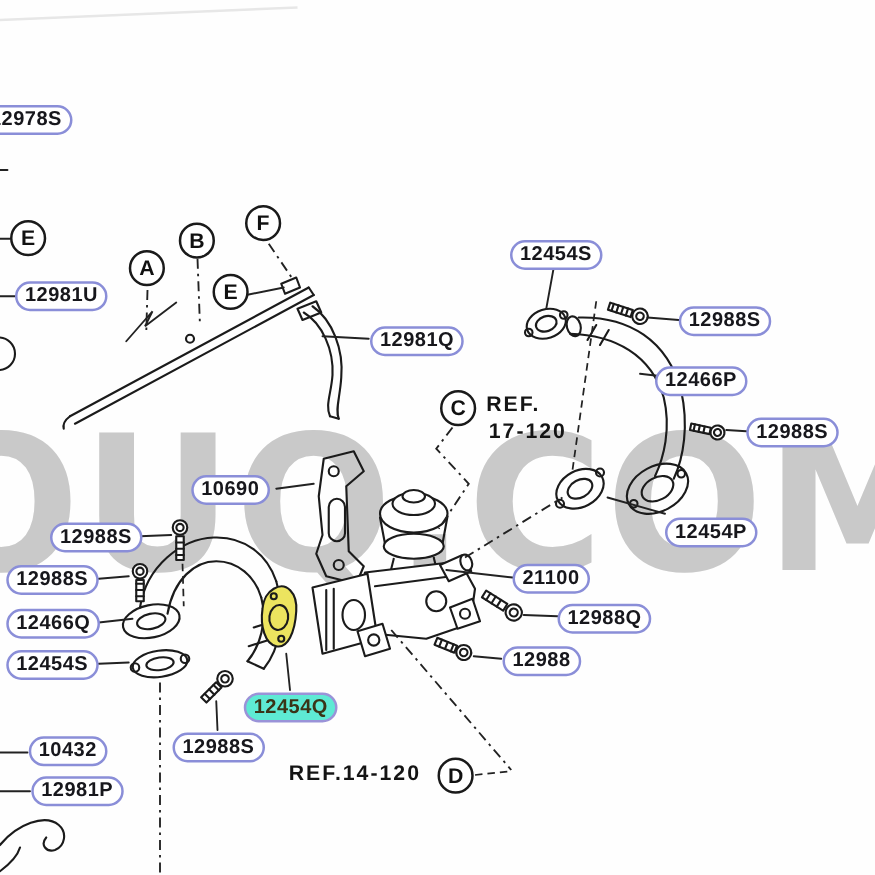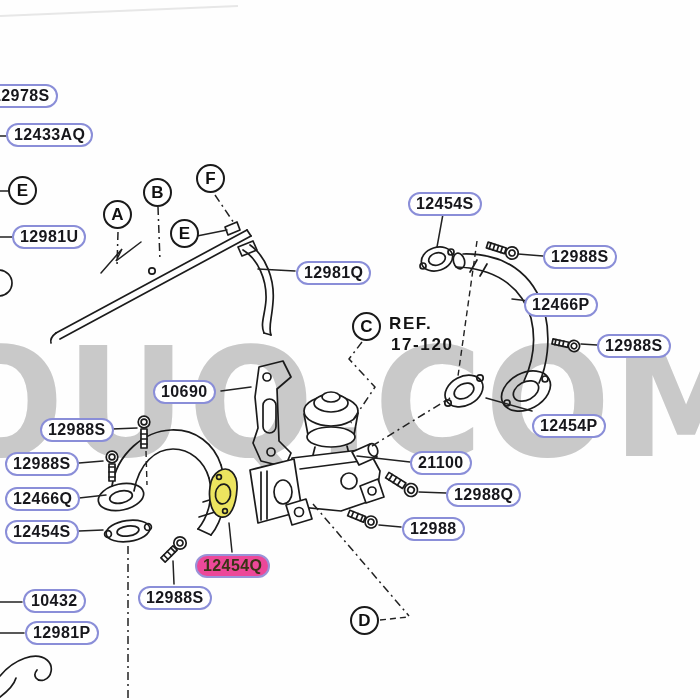--- a/index.html
+++ b/index.html
@@ -5,21 +5,21 @@
   html,body{margin:0;padding:0;background:#fff;}
   #stage{position:relative;width:700px;height:700px;background:#fefefe;overflow:hidden;
          font-family:"Liberation Sans",sans-serif;}
   #wm{position:absolute;left:-62px;top:330px;width:900px;
       font-family:"DejaVu Sans",sans-serif;font-weight:bold;font-size:148px;line-height:148px;
       color:#c9c9c9;letter-spacing:2px;transform:scaleY(1.02);white-space:nowrap;z-index:1;}
   svg.diagram{position:absolute;left:0;top:0;z-index:2;}
   .pill{position:absolute;z-index:3;height:20px;line-height:20px;padding:0 6px;min-width:44px;
         text-align:center;background:#fff;border:2px solid #8a8ed8;border-radius:13px;
         font-weight:bold;font-size:16px;letter-spacing:0.4px;color:#17171c;white-space:nowrap;}
-  .pill.hl{background:#ec4899;border-color:#9a93d8;color:#3a3417;}
+  .pill.hl{background:#5eead4;border-color:#9a93d8;color:#3a3417;}
   .callout{position:absolute;z-index:3;width:25px;height:25px;border:2.5px solid #1a1a1a;
            border-radius:50%;background:#fff;text-align:center;line-height:25px;
            font-weight:bold;font-size:17px;color:#111;}
   .ref{position:absolute;z-index:3;font-weight:bold;font-size:17px;letter-spacing:1.6px;
        color:#141414;white-space:nowrap;}
 </style>
 </head>
 <body>
 
 <div id="stage">
@@ -220,21 +220,20 @@
       <path d="M372,446 L450,398"></path>
     </g>
     <g stroke="#222" stroke-width="1.4" fill="none" stroke-dasharray="6 4">
       <path d="M380,620 L408,617"></path>
       <path d="M477,241 L458,376"></path>
       <path d="M146,451 L147,485"></path>
     </g>
   </svg>
 
   <div class="pill" style="left:-16px;top:84px">12978S</div>
-  <div class="pill" style="left:6px;top:123px">12433AQ</div>
   <div class="pill" style="left:12px;top:225px">12981U</div>
   <div class="pill" style="left:296px;top:261px">12981Q</div>
   <div class="pill" style="left:408px;top:192px">12454S</div>
   <div class="pill" style="left:543px;top:245px">12988S</div>
   <div class="pill" style="left:524px;top:293px">12466P</div>
   <div class="pill" style="left:597px;top:334px">12988S</div>
   <div class="pill" style="left:532px;top:414px">12454P</div>
   <div class="pill" style="left:153px;top:380px">10690</div>
   <div class="pill" style="left:40px;top:418px">12988S</div>
   <div class="pill" style="left:5px;top:452px">12988S</div>
@@ -251,14 +250,15 @@
   <div class="callout" style="left:103px;top:200px">A</div>
   <div class="callout" style="left:143px;top:178px">B</div>
   <div class="callout" style="left:352px;top:312px">C</div>
   <div class="callout" style="left:350px;top:606px">D</div>
   <div class="callout" style="left:8px;top:176px">E</div>
   <div class="callout" style="left:170px;top:219px">E</div>
   <div class="callout" style="left:196px;top:164px">F</div>
 
   <div class="ref" style="left:389px;top:314px">REF.</div>
   <div class="ref" style="left:391px;top:335px">17-120</div>
+  <div class="ref" style="left:231px;top:609px">REF.14-120</div>
 
 </div>
 
 </body></html>

